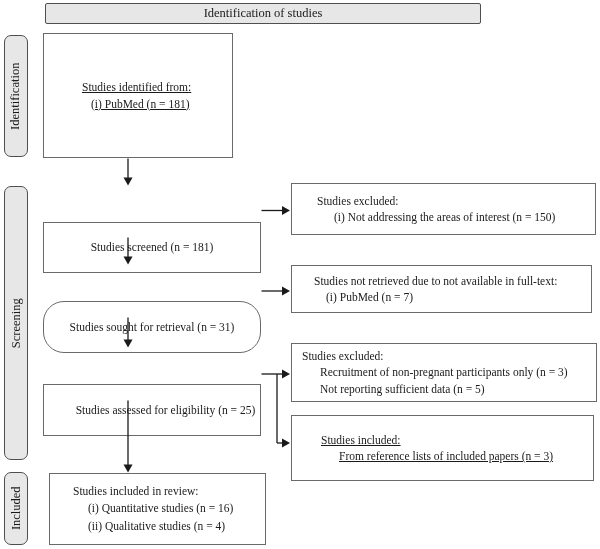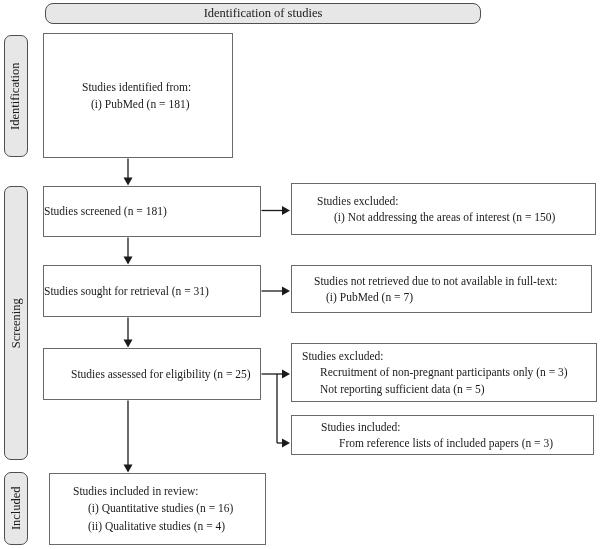--- a/index.html
+++ b/index.html
@@ -6,21 +6,21 @@
   .canvas {
     position:relative; width:600px; height:549px; background:#fff;
     font-family:"Liberation Serif", serif;
     color:var(--text, #1a1a1a);
     overflow:hidden;
   }
   .banner {
     position:absolute; left:45px; top:3px; width:436px; height:21px;
     background:var(--panel-fill, #e7e7e7);
     border:1.4px solid var(--panel-border, #4f4f4f);
-    border-radius:8px;
+    border-radius:2px;
     display:flex; align-items:center; justify-content:center;
     font-size:12.5px;
     box-sizing:border-box;
   }
   .stage-tab {
     position:absolute; left:4px; width:24px;
     background:var(--panel-fill, #e7e7e7);
     border:1.4px solid var(--panel-border, #4f4f4f);
     border-radius:7px;
     display:flex; align-items:center; justify-content:center;
@@ -37,40 +37,40 @@
   .tab-included       { top:472px; height:73px; }
 
   .fbox {
     position:absolute;
     background:#fff;
     border:1.4px solid var(--box-border, #6a6a6a);
     box-sizing:border-box;
     font-size:11.5px;
     line-height:16.5px;
   }
-  .fbox.center-text { display:flex; align-items:center; justify-content:flex-start; text-align:center; }
+  .fbox.center-text { display:flex; align-items:center; justify-content:center; text-align:center;margin-top:36px; }
   .fbox.block-text  { display:flex; flex-direction:column; justify-content:center; }
   .fbox .line   { white-space:nowrap; }
   .fbox .indent { white-space:nowrap; }
 
-  .box-identified      { left:43px;  top:33px;  width:190px; height:125px; padding-left:38px; }
+  .box-identified      { left:43px;  top:33px;  width:190px; height:125px; padding-left:38px;text-decoration:underline; }
   .box-identified .indent { padding-left:9px; }
   .box-screened        { left:43px;  top:186px; width:218px; height:51px; }
-  .box-sought          { left:43px;  top:265px; width:218px; height:52px; }
+  .box-sought          { left:43px;  top:265px; width:218px; height:52px;border-radius:21px; }
   .box-assessed        { left:43px;  top:348px; width:218px; height:52px;padding-left:27px; }
   .box-included-review { left:43px;  top:473px; width:217px; height:72px; padding-left:23px; line-height:17.5px;margin-left:6px; }
   .box-included-review .indent { padding-left:15px; }
 
   .box-excluded-screening   { left:291px; top:183px; width:305px; height:52px; padding-left:25px; }
   .box-excluded-screening .indent { padding-left:17px; }
   .box-not-retrieved        { left:291px; top:265px; width:301px; height:48px; padding-left:22px; }
   .box-not-retrieved .indent { padding-left:12px; }
   .box-excluded-eligibility { left:291px; top:343px; width:306px; height:59px; padding-left:10px; }
   .box-excluded-eligibility .indent { padding-left:18px; }
-  .box-included-reference   { left:291px; top:415px; width:303px; height:40px; padding-left:29px; }
+  .box-included-reference   { left:291px; top:415px; width:303px; height:66px; padding-left:29px;text-decoration:underline; }
   .box-included-reference .indent { padding-left:18px; }
 
   .arrows { position:absolute; left:0; top:0; pointer-events:none; }
   .arrows line     { stroke:var(--arrow, #1a1a1a); stroke-width:1.3; }
   .arrows polygon  { fill:var(--arrow, #1a1a1a); }
 </style>
 </head>
 <body>
 
 <div class="canvas">

